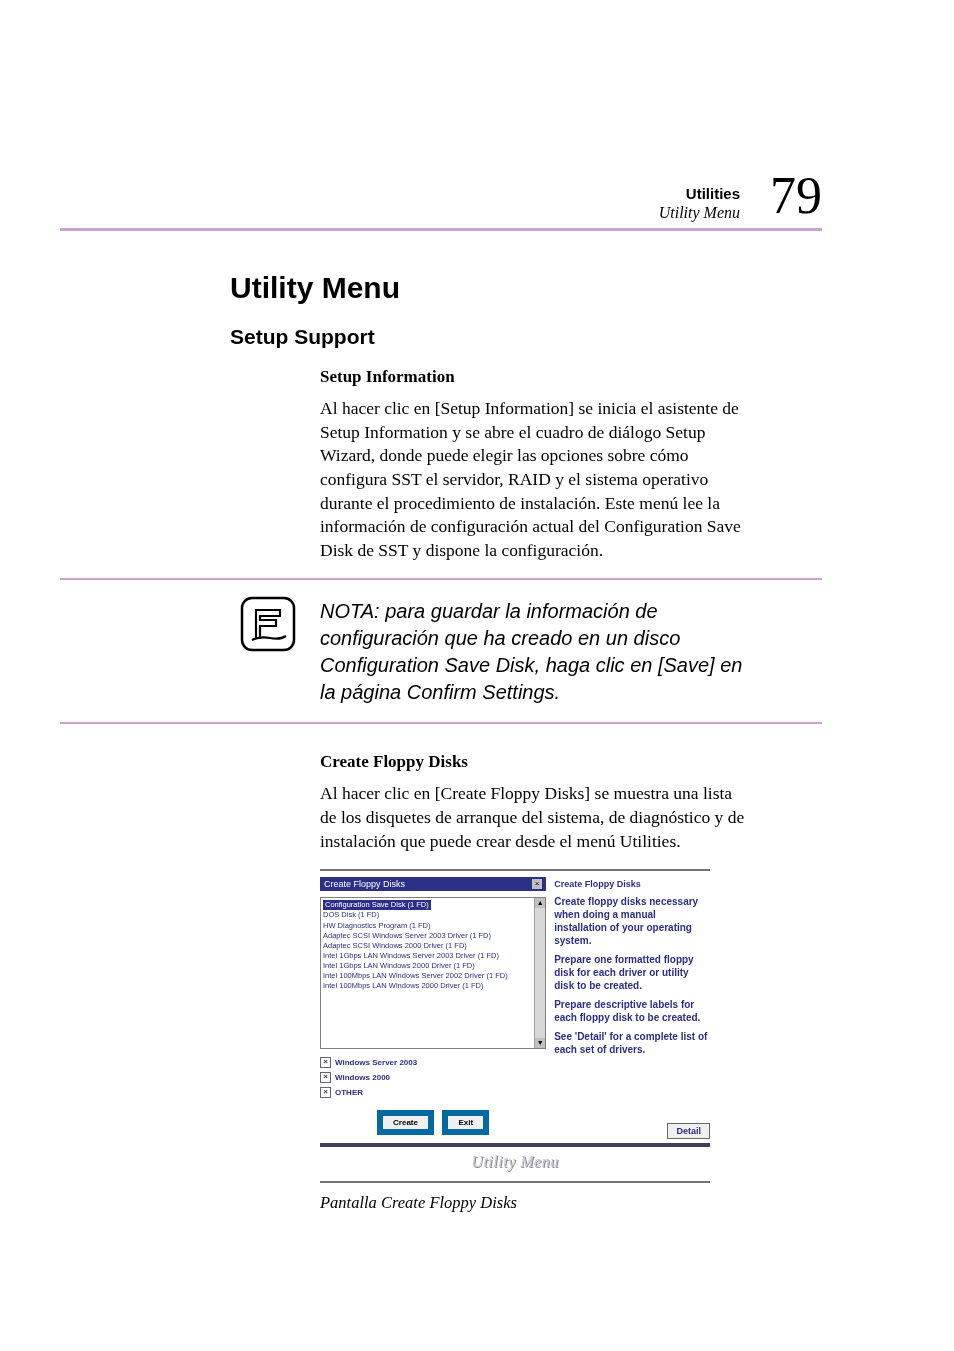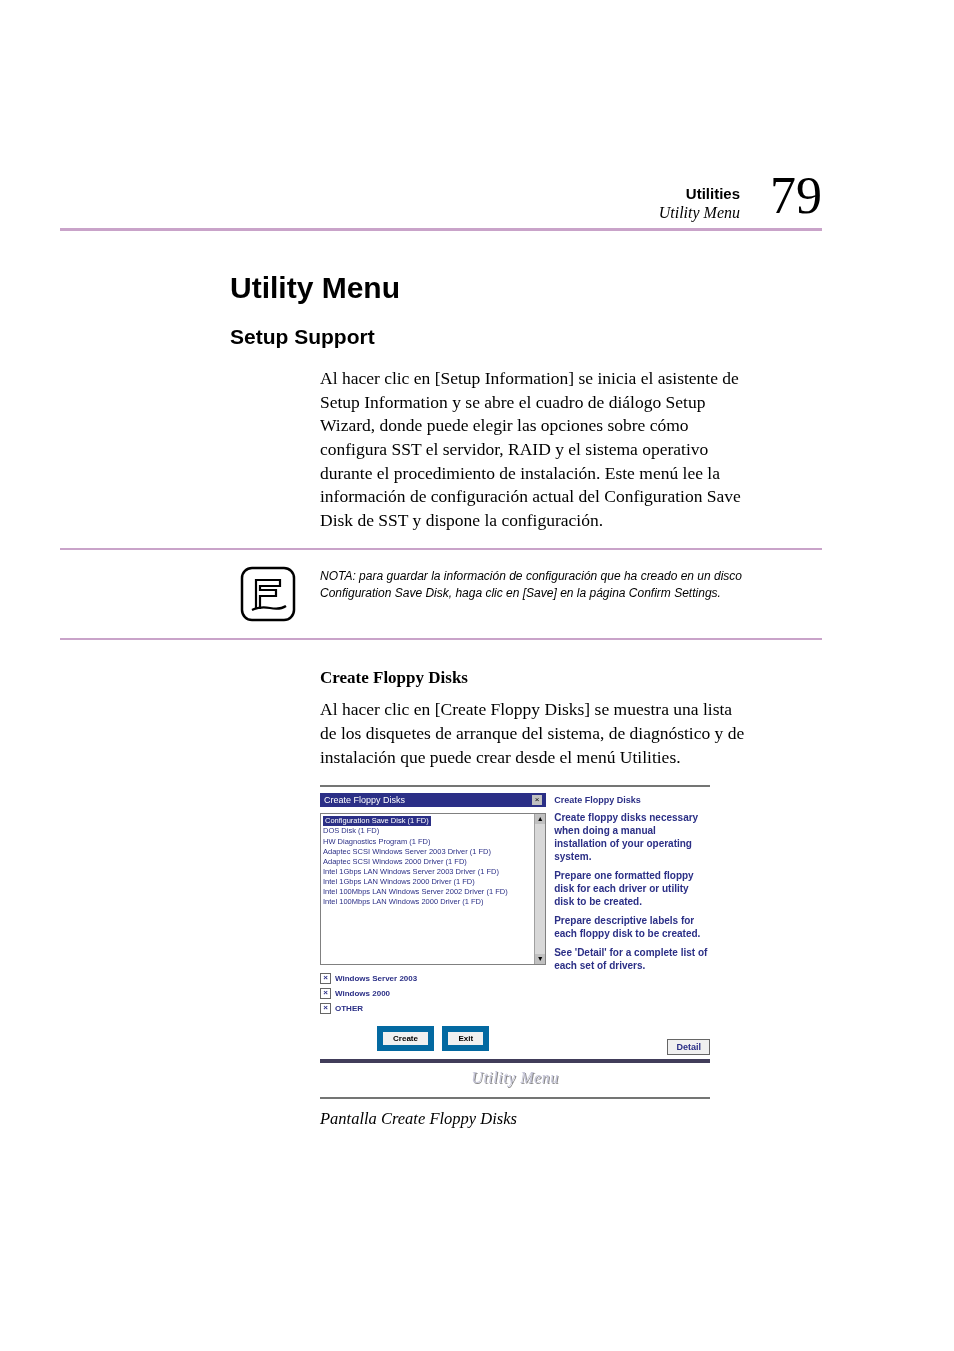--- a/index.html
+++ b/index.html
@@ -90,21 +90,21 @@
     padding-right: 70px;
   }
   .note-icon {
     width: 56px;
     height: 56px;
     flex: 0 0 56px;
   }
   .note-text {
     font-style: italic;
     font-family: Arial, Helvetica, sans-serif;
-    font-size: 12px;
+    font-size: 20px;
     line-height: 1.35;
     margin: 2px 0 0 0;
   }
   .screenshot {
     width: 390px;
     background: #fff;
     border: 0;
     font-family: Verdana, Arial, sans-serif;
   }
   .ss-body {
@@ -279,20 +279,21 @@
       <div class="header-italic">Utility Menu</div>
     </div>
     <div class="page-number">79</div>
   </div>
   <hr class="hr-thick">
 
   <h1>Utility Menu</h1>
   <h2>Setup Support</h2>
 
   <div class="body-col">
+    <p class="sub-heading">Setup Information</p>
     <p class="body-text">Al hacer clic en [Setup Information] se inicia el asistente de Setup Information y se abre el cuadro de diálogo Setup Wizard, donde puede elegir las opciones sobre cómo configura SST el servidor, RAID y el sistema operativo durante el procedimiento de instalación. Este menú lee la información de configuración actual del Configuration Save Disk de SST y dispone la configuración.</p>
   </div>
 
   <hr class="hr-thin">
   <div class="note-row">
     <div class="note-icon">
       <svg viewBox="0 0 56 56" width="56" height="56">
         <rect x="2" y="2" width="52" height="52" rx="10" ry="10" fill="none" stroke="#000" stroke-width="2.5"></rect>
         <path d="M16 14 L40 14 L40 20 L20 20 L20 24 L36 24 L36 30 L20 30 L20 42 L16 42 Z" fill="none" stroke="#000" stroke-width="2.2"></path>
         <path d="M12 44 Q20 40 30 42 Q40 44 46 40" fill="none" stroke="#000" stroke-width="2.2"></path>

